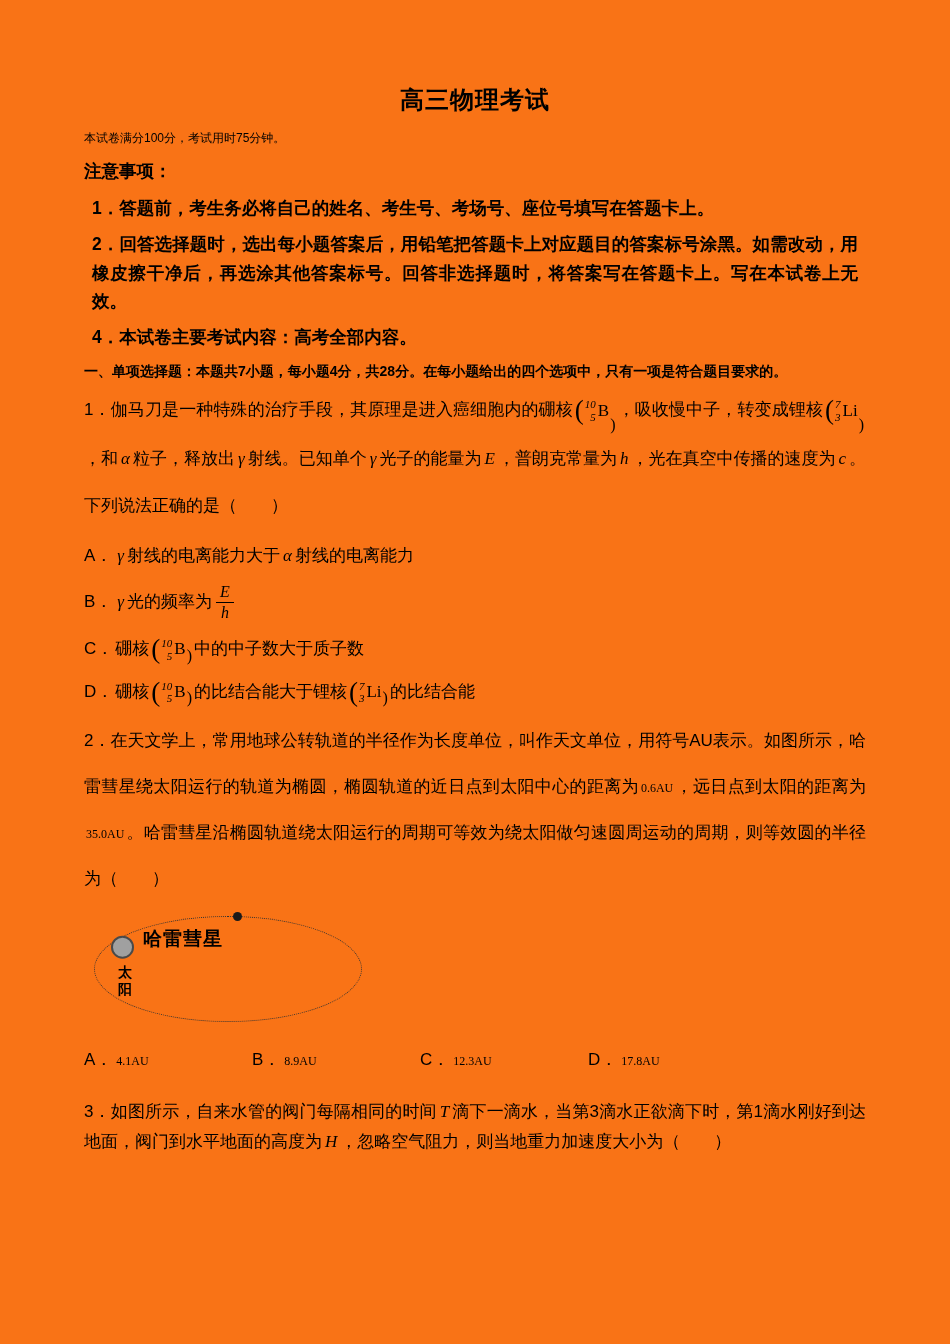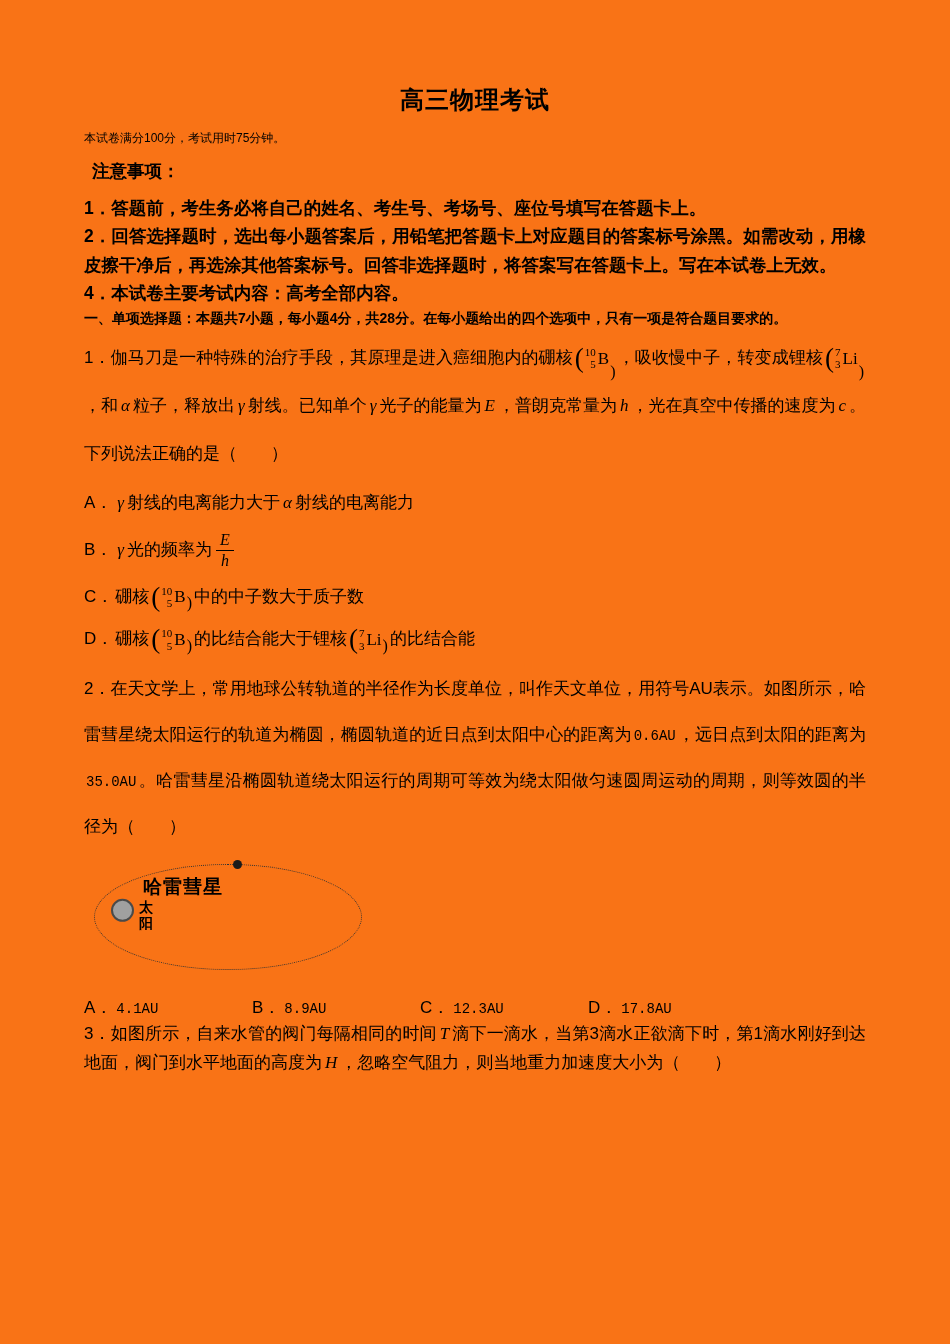--- a/index.html
+++ b/index.html
@@ -11,49 +11,49 @@
     overflow: hidden; position: relative;
     background: #f97316;
   }
   .title {
     text-align: center; font-size: 24px; font-weight: bold;
     margin: 0 0 14px 0; letter-spacing: 1px;
   }
   .subtitle {
     font-size: 12px; font-weight: normal; margin: 0 0 10px 0;
   }
-  .notes-heading { font-size: 17.5px; font-weight: bold; margin: 8px; line-height: 1.65; }
-  .note { font-size: 17.5px; font-weight: bold; margin: 0; line-height: 1.62; text-align: justify; }
+  .notes-heading { font-size: 17.5px; font-weight: bold; margin: 0; line-height: 1.65; }
+  .note { font-size: 17.5px; font-weight: bold; margin: 8px; line-height: 1.62; text-align: justify; }
   .section-heading { font-size: 14px; font-weight: bold; margin: 0 0 4px 0; line-height: 1.62; text-align: justify; }
   .q-para { font-size: 17px; margin: 0; text-align: justify; }
   .rich { line-height: 2.8; }
   .rich-mid { line-height: 2.7; }
-  .plain { line-height: 1.75; }
+  .plain { line-height: 1.75; margin-top: 26px; }
   .option { font-size: 17px; margin: 10px 0; line-height: 1.9; }
   .opt-label { padding-right: 2px; }
   
   .mv { font-family: "Liberation Serif", serif; font-style: italic; font-size: 17px; padding: 0 3px; }
   
-  .mn { font-family: Liberation Mono, monospace; font-size: 14px; padding: 0 2px; }
+  .mn { font-family: Liberation Serif, serif; font-size: 12px; padding: 0 2px; }
   
   .nuclide { display: inline-flex; align-items: center; font-family: "Liberation Serif", serif; vertical-align: middle; margin: 0 2px; }
   .np { font-size: 27px; font-weight: 300; line-height: 1; }
   .npr { font-size: 16px; align-self: flex-end; padding-bottom: 2px; }
-  .nstack { display: inline-flex; flex-direction: column; align-items: flex-end; font-size: 11px; line-height: 1.15; margin: 0 1px; }
+  .nstack { display: inline-flex; flex-direction: column; align-items: flex-end; font-size: 11px; line-height: 1.15; margin: 0 1px; font-style: italic; }
   .nsym { font-size: 17px; padding: 0 1px; }
   
   .frac { display: inline-flex; flex-direction: column; align-items: center; vertical-align: middle; font-family: "Liberation Serif", serif; font-style: italic; font-size: 16px; line-height: 1.25; margin: 0 4px; }
   .fnum { border-bottom: 1.2px solid #000; padding: 0 4px; }
   .fden { padding: 0 4px; }
   
   .figure { margin: 14px 0 26px 10px; width: 300px; }
   .orbit { position: relative; width: 268px; height: 106px; border: 1.6px dotted #333; border-radius: 50%; }
   .comet-dot { position: absolute; top: -5px; left: 52%; width: 9px; height: 9px; background: #1a1a1a; border-radius: 50%; }
   .comet-label { position: absolute; top: 9px; left: 18%; font-weight: bold; font-size: 19px; letter-spacing: 1px; }
-  .sun-group { position: absolute; left: 16px; top: 50%; transform: translateY(-54%); display: flex; align-items: flex-start; gap: 5px; }
+  .sun-group { position: absolute; left: 16px; top: 50%; transform: translateY(-54%); display: flex; align-items: flex-end; gap: 5px; flex-direction: column; }
   .sun-circle { width: 23px; height: 23px; border-radius: 50%; background: #a0a0a0; border: 2px solid #4a4a4a; }
   .sun-label { font-weight: bold; font-size: 14px; width: 16px; line-height: 1.2; }
   
   .opt-row { display: flex; margin: 10px 0 0 0; font-size: 17px; }
   .opt-item { width: 168px; }
   .opt-item:last-child { width: auto; }
 </style>
 </head>
 <body>
 

